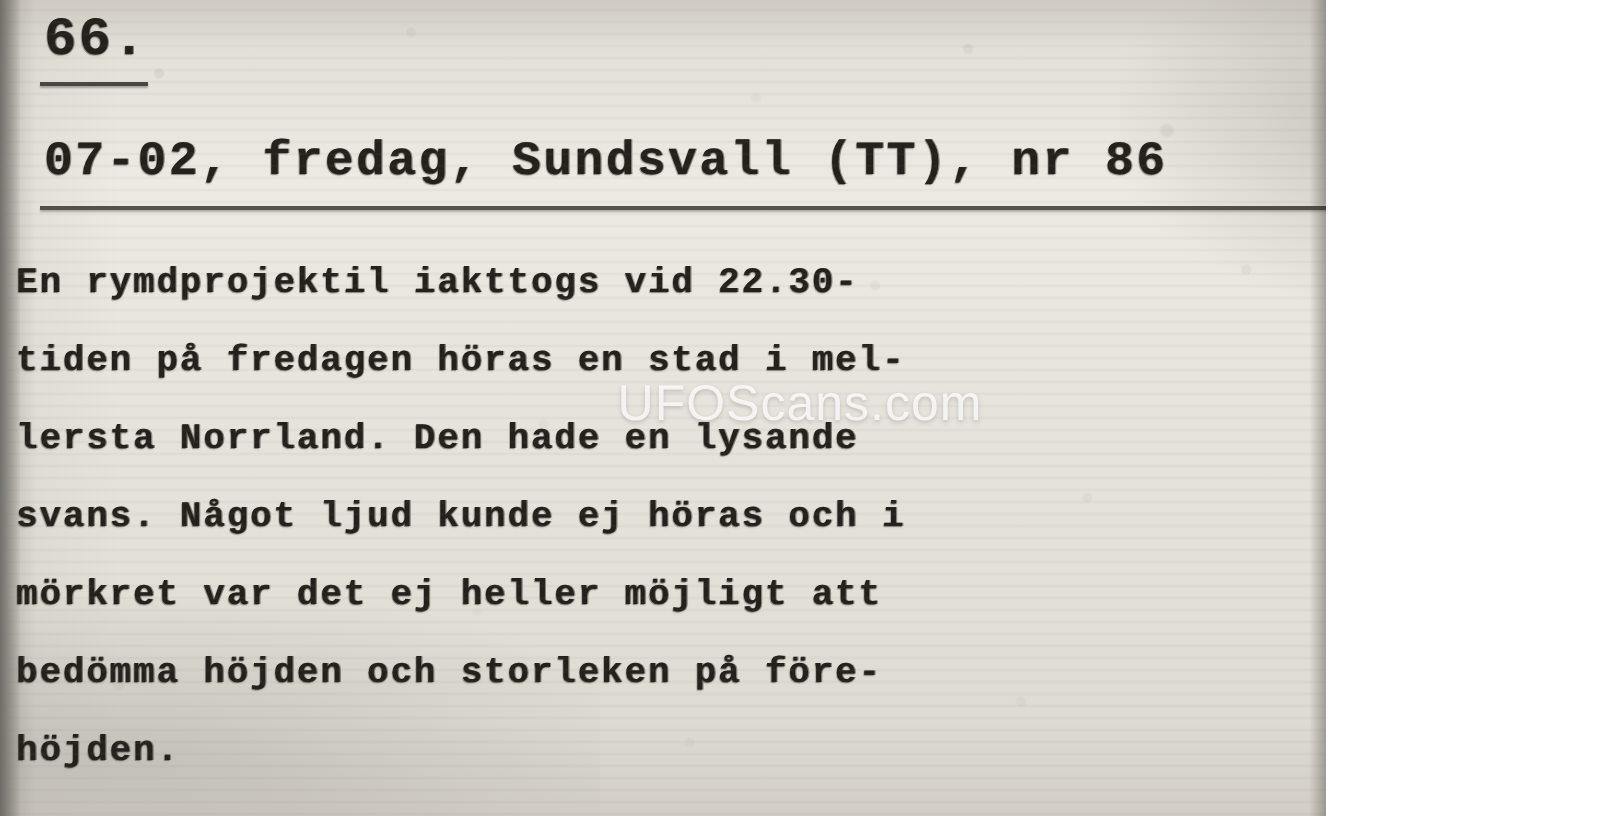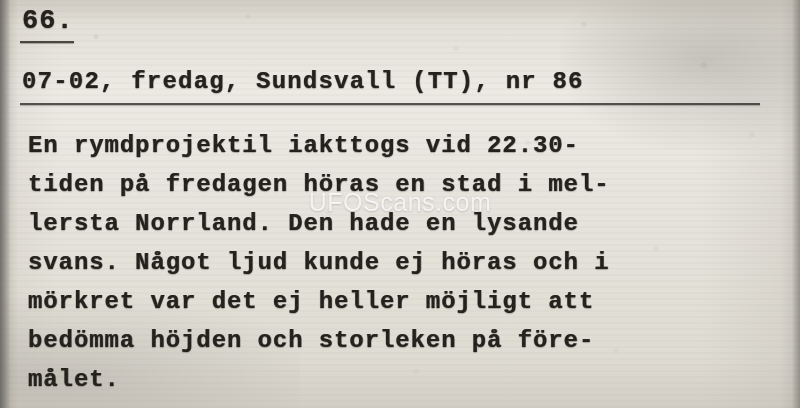--- a/index.html
+++ b/index.html
@@ -5,21 +5,21 @@
   html, body {
     margin: 0;
     padding: 0;
     background: #ffffff;
   }
   body {
     font-family: "Liberation Mono", monospace;
   }
   #page {
     position: relative;
-    width: 800px;
+    width: 663px;
     height: 408px;
     overflow: hidden;
     background: #737373;
   }
   
   #paper-base {
     position: absolute;
     inset: 0;
     background:
       linear-gradient(90deg,
@@ -126,22 +126,22 @@
   #headline-underline {
     position: absolute;
     left: 20px;
     top: 103px;
     width: 740px;
     height: 2px;
     background: rgba(45,42,38,0.8);
     box-shadow: 0 1px 1px rgba(70,66,60,0.35);
   }
   .body-line {
-    left: 28px;
-    font-size: 24px;
+    left: 8px;
+    font-size: 18px;
     letter-spacing: 0.9px;
   }
   #bl0 { top: 132px; }
   #bl1 { top: 171px; }
   #bl2 { top: 210px; }
   #bl3 { top: 249px; }
   #bl4 { top: 288px; }
   #bl5 { top: 327px; }
   #bl6 { top: 366px; }
 
@@ -192,21 +192,21 @@
 
     <div class="line" id="headline">07-02, fredag, Sundsvall (TT), nr 86</div>
     <div id="headline-underline"></div>
 
     <div class="line body-line" id="bl0">En rymdprojektil iakttogs vid 22.30-</div>
     <div class="line body-line" id="bl1">tiden på fredagen höras en stad i mel-</div>
     <div class="line body-line" id="bl2">lersta Norrland. Den hade en lysande</div>
     <div class="line body-line" id="bl3">svans. Något ljud kunde ej höras och i</div>
     <div class="line body-line" id="bl5">bedömma höjden och storleken på före-</div>
     <div class="line body-line" id="bl4">mörkret var det ej heller möjligt att</div>
-    <div class="line body-line" id="bl6">målet.</div>
+    <div class="line body-line" id="bl6">höjden.</div>
 
   </div>
 
   <div id="scan-lines"></div>
 
   <div id="watermark">UFOScans.com</div>
 
 </div>
 
 </body></html>

